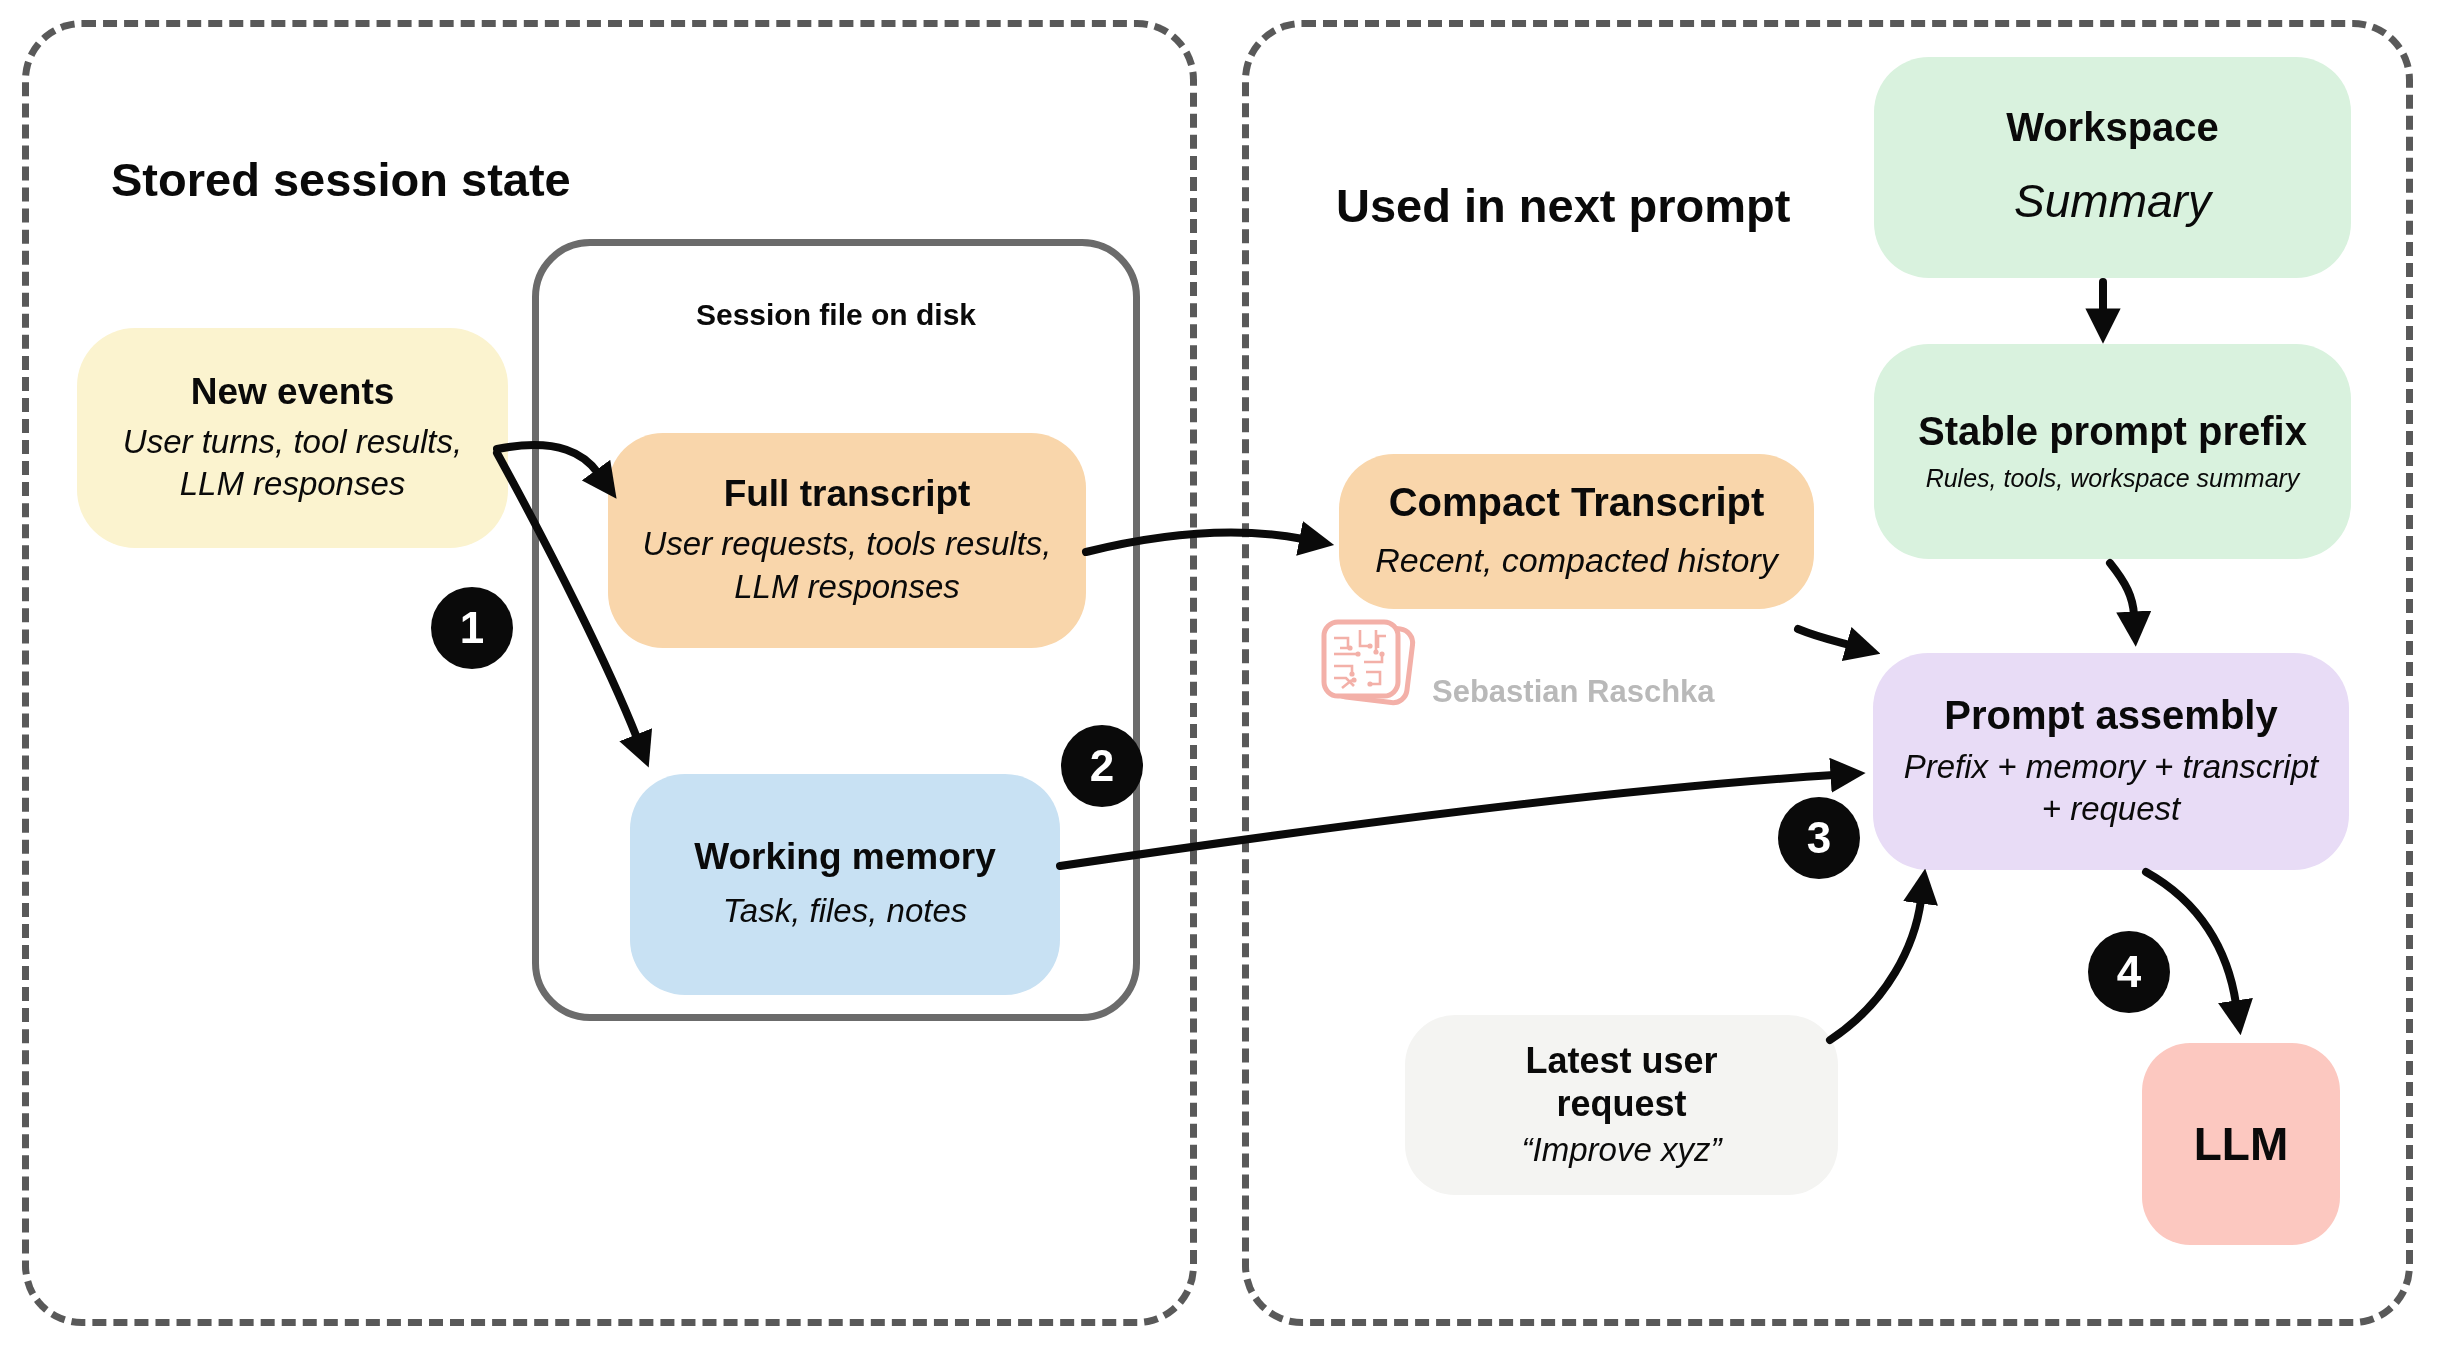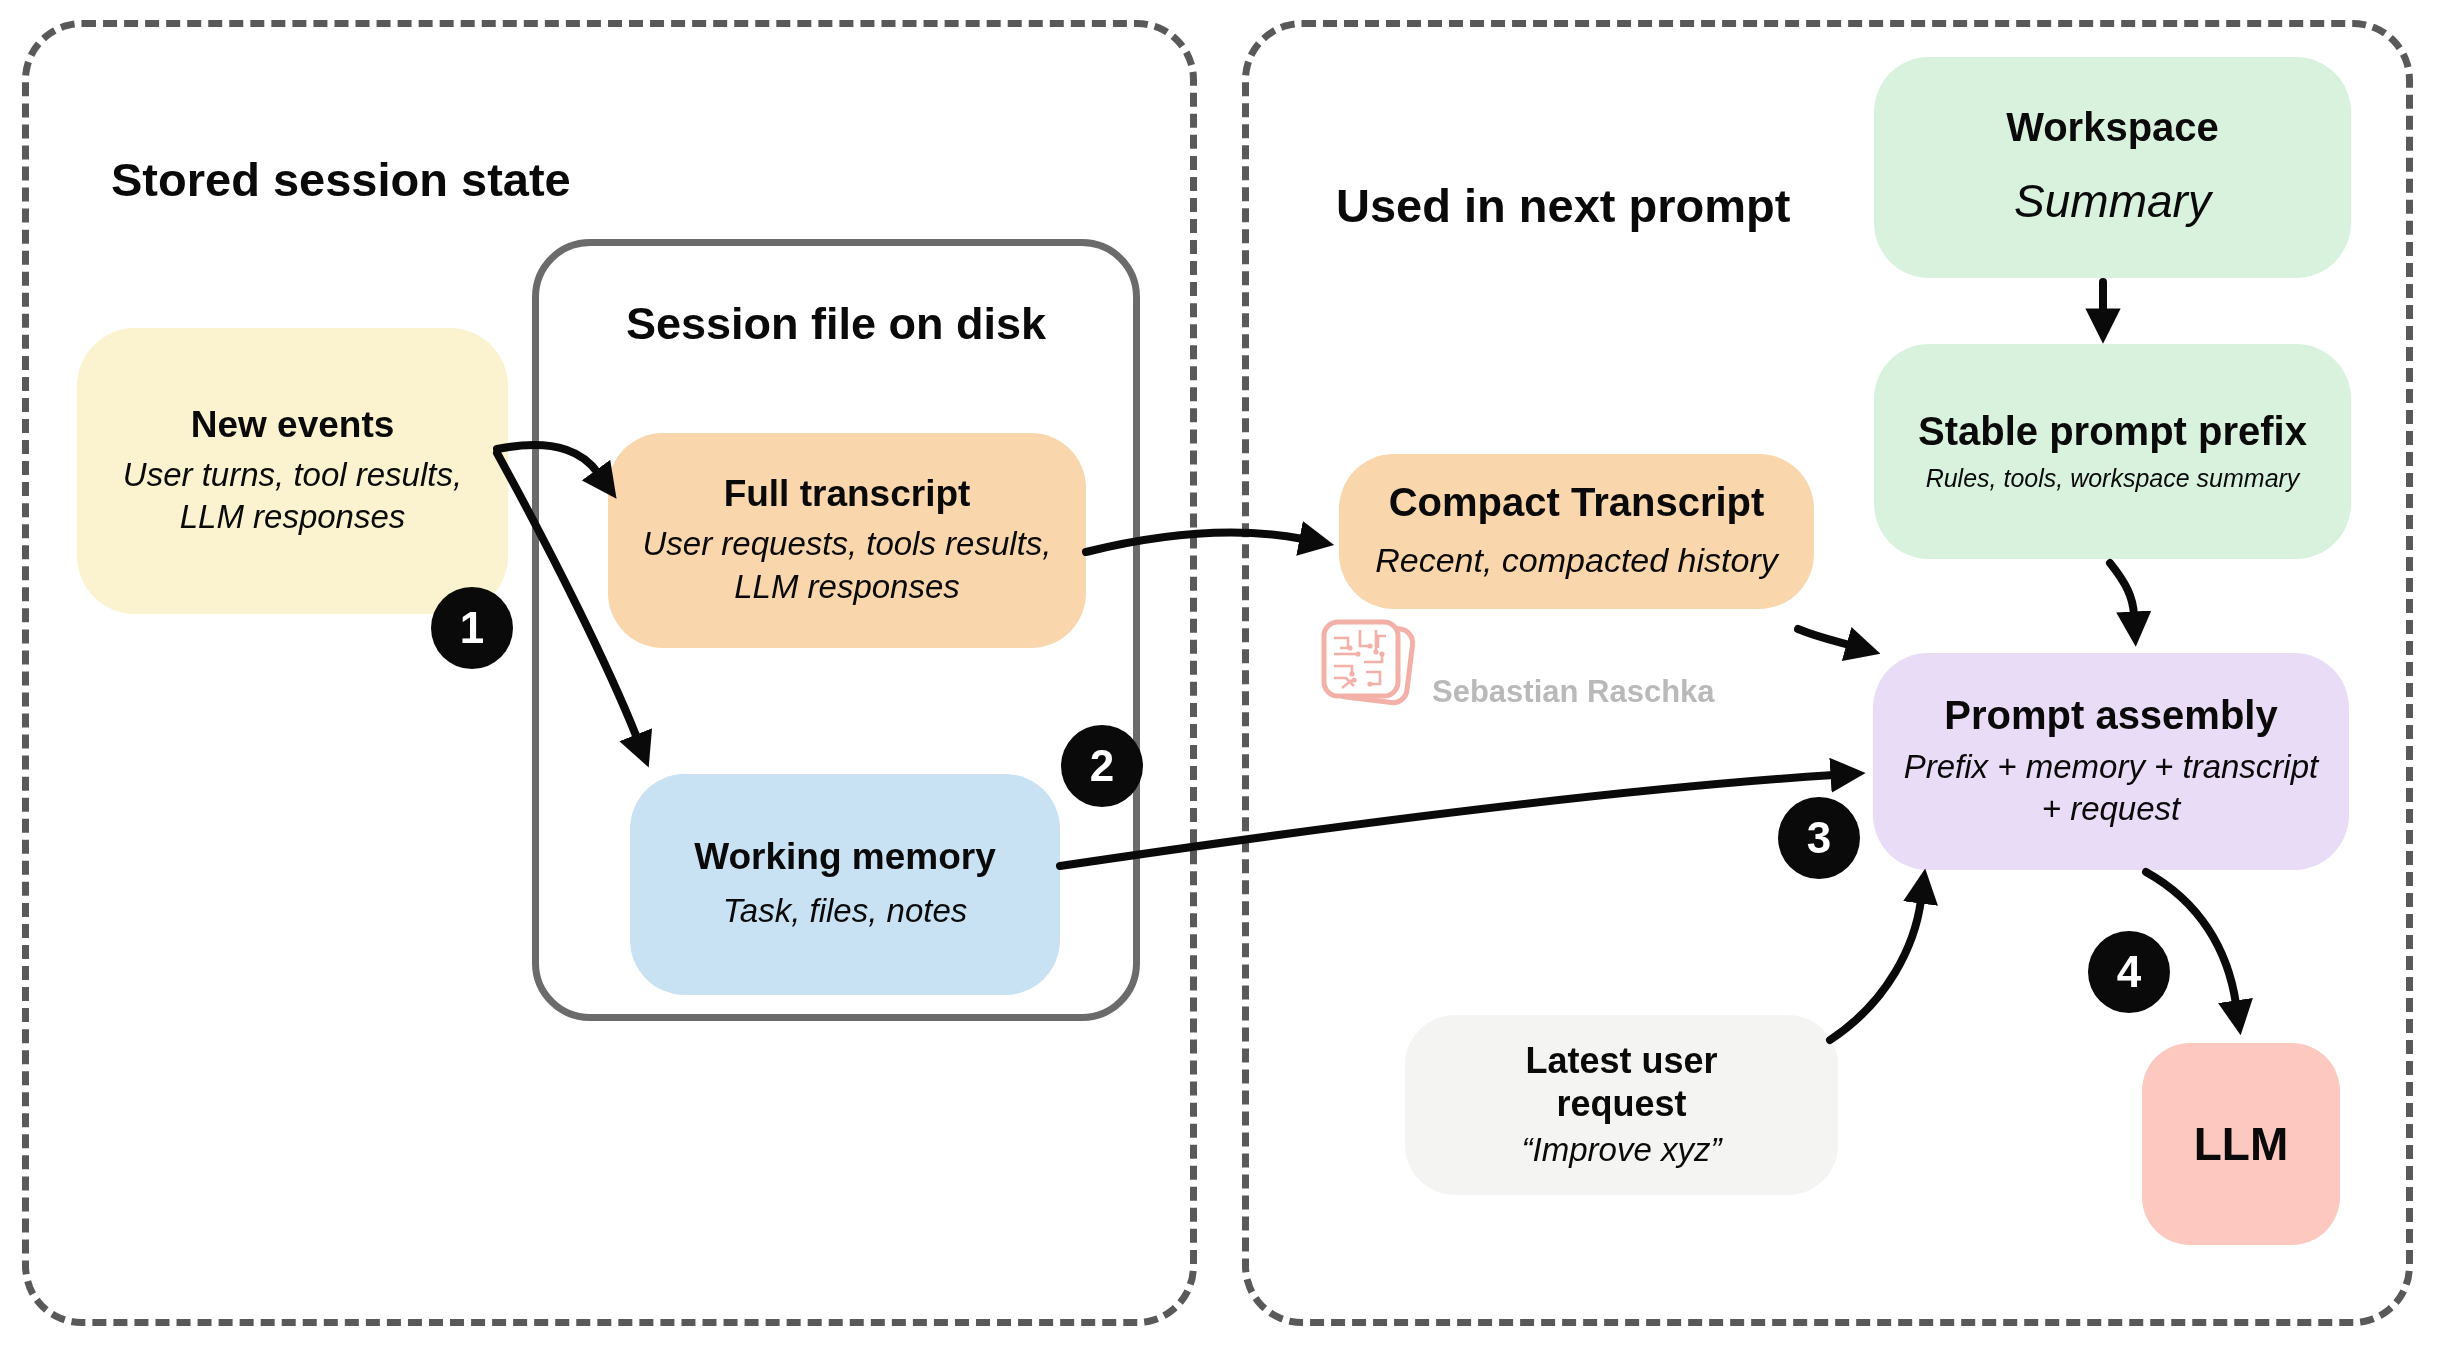--- a/index.html
+++ b/index.html
@@ -29,33 +29,33 @@
   #title-left{left:103px;top:152px;}
   #title-right{left:1328px;top:178px;}
   #session-box{
     position:absolute;left:532px;top:239px;width:608px;height:782px;
     box-sizing:border-box;
     border:7px solid var(--c-session-border,#6b6b6b);
     border-radius:58px;background:#ffffff;
   }
   #session-title{
     position:absolute;left:0;top:52px;width:100%;
-    text-align:center;font-size:45px;font-weight:700;
+    text-align:center;font-size:30px;font-weight:700;
   }
   .node{
     position:absolute;
     display:flex;flex-direction:column;
     align-items:center;justify-content:center;
     text-align:center;
     box-sizing:border-box;
     border-radius:55px;
   }
   .node .ttl{font-weight:700;}
   .node .sub{font-style:italic;font-weight:400;line-height:1.28;}
-  #new-events{left:77px;top:328px;width:431px;height:286px;background:var(--c-yellow,#fbf3cf);border-radius:58px;gap:8px;}
+  #new-events{left:77px;top:328px;width:431px;height:220px;background:var(--c-yellow,#fbf3cf);border-radius:58px;gap:8px;}
   #new-events .ttl{font-size:37px;}
   #new-events .sub{font-size:33px;max-width:350px;}
   #full-transcript{left:608px;top:433px;width:478px;height:215px;background:var(--c-orange,#f9d6ab);gap:8px;}
   #full-transcript .ttl{font-size:37px;}
   #full-transcript .sub{font-size:33px;max-width:466px;}
   #working-memory{left:630px;top:774px;width:430px;height:221px;background:var(--c-blue,#c8e1f3);gap:12px;}
   #working-memory .ttl{font-size:37px;}
   #working-memory .sub{font-size:33px;}
   #compact-transcript{left:1339px;top:454px;width:475px;height:155px;background:var(--c-orange,#f9d6ab);gap:14px;}
   #compact-transcript .ttl{font-size:40px;}

